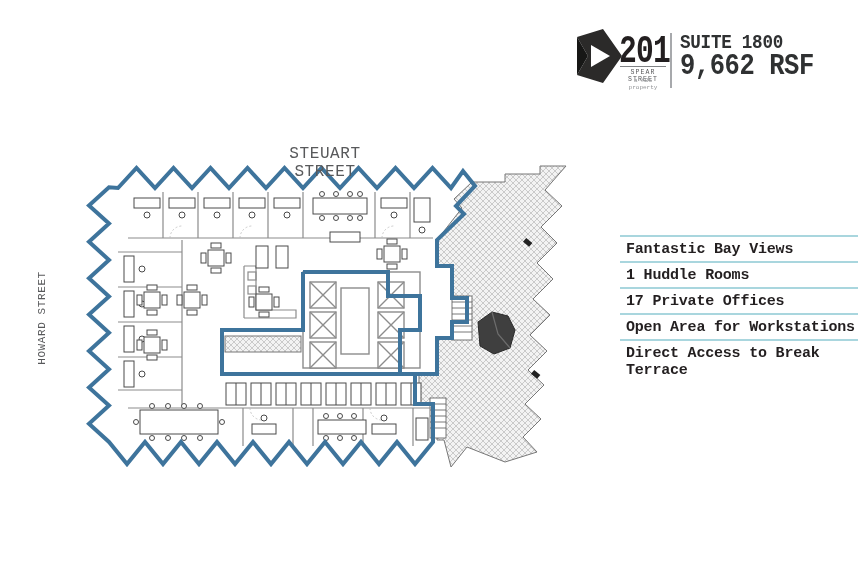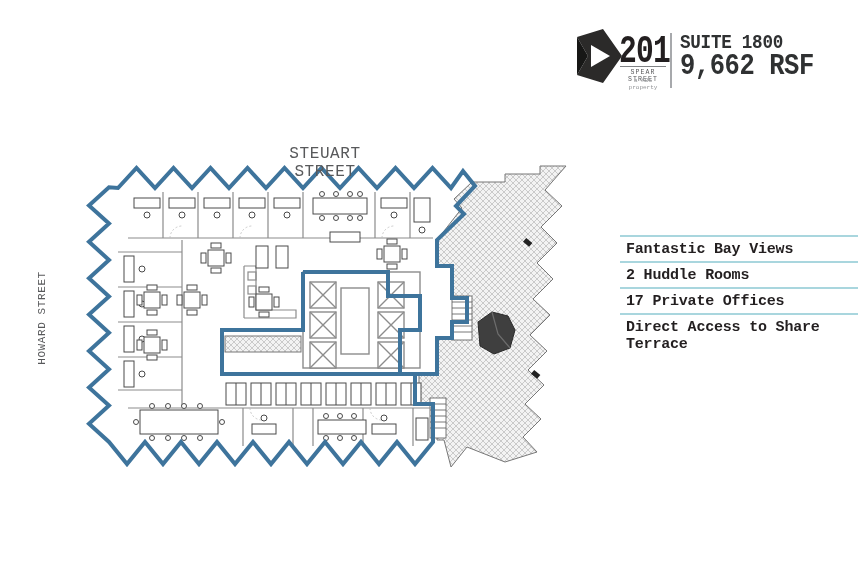--- a/index.html
+++ b/index.html
@@ -285,18 +285,19 @@
   <div class="logo-property">a KBS property</div>
   <div class="logo-divider"></div>
   <div class="suite-title">SUITE 1800</div>
   <div class="suite-rsf">9,662 RSF</div>
 
   <div class="street-top">STEUART STREET</div>
   <div class="street-left">HOWARD STREET</div>
 
   <div class="features">
     <div class="feature-item">Fantastic Bay Views</div>
-    <div class="feature-item">2 Huddle Rooms</div>
+    <div class="feature-item">1 Huddle Rooms</div>
     <div class="feature-item">17 Private Offices</div>
-    <div class="feature-item">Direct Access to Share Terrace</div>
+    <div class="feature-item">Open Area for Workstations</div>
+    <div class="feature-item">Direct Access to Break Terrace</div>
   </div>
 
 </div>
 
 </body></html>

